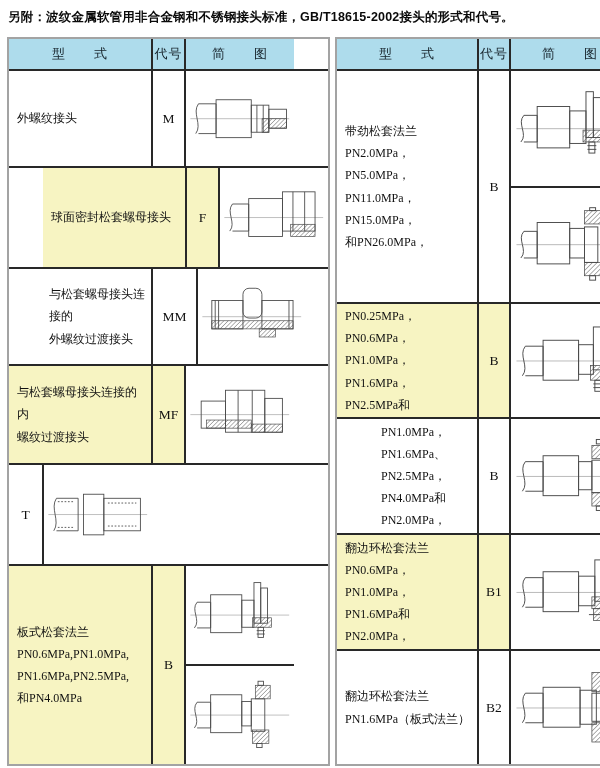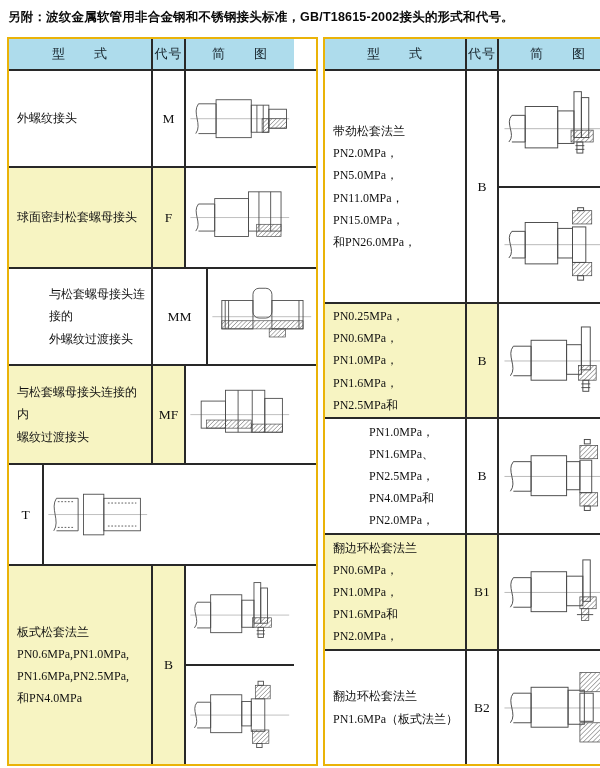--- a/index.html
+++ b/index.html
@@ -6,21 +6,21 @@
   body{
     width:600px;height:768px;background:#ffffff;overflow:hidden;
     font-family:"Liberation Serif", serif;color:#111111;
   }
   .title{
     font-family:"Liberation Sans", sans-serif;
     font-weight:bold;font-size:12.5px;letter-spacing:0.2px;
     margin:9px 8px 11px 8px;color:#0a0a0a;
   }
   .tables{display:flex;margin-left:7px;}
-  .table{border:2px solid #eab308;background:#fff;}
+  .table{border:2px solid #a3a3a3;background:#fff;}
   .table + .table{margin-left:5px;}
   .row{display:flex;box-sizing:border-box;}
   .row:not(:first-child){border-top:2px solid #282828;}
   .cell{box-sizing:border-box;overflow:hidden;}
   .cell + .cell{border-left:2px solid #282828;}
   .header-row .cell{
     background:var(--header-bg);
     display:flex;align-items:center;justify-content:center;
     font-size:13px;letter-spacing:1px;color:#15222a;
   }
@@ -69,21 +69,21 @@
               <line x1="100.32" y1="30" x2="100.32" y2="70" stroke="#4a4a4a" stroke-width="1.3" fill="none"></line>
               <line x1="109.68" y1="30" x2="109.68" y2="70" stroke="#4a4a4a" stroke-width="1.3" fill="none"></line>
               <rect x="118" y="36" width="26" height="28" stroke="#4a4a4a" stroke-width="1.3" fill="none"></rect>
               <rect x="118" y="50" width="26" height="14" fill="url(#hp)" stroke="#4a4a4a" stroke-width="1"></rect>
               <rect x="108" y="50" width="10" height="20" fill="url(#hp)" stroke="#4a4a4a" stroke-width="1"></rect>
             </svg>
           </div>
         </div>
       </div>
       <div class="row" style="height: 101px;">
-        <div class="cell type-cell hl" style="width: 142px;">球面密封松套螺母接头</div>
+        <div class="cell type-cell hl" style="width: 142px; margin-left: 34px;">球面密封松套螺母接头</div>
         <div class="cell code-cell hl" style="width: 33px;">F</div>
         <div class="cell diagram-cell" style="width: 110px;">
           <div class="diagram-half">
             <svg viewBox="0 0 150 100" preserveAspectRatio="xMidYMid meet">
               <defs>
                 <pattern id="hp" width="4.5" height="4.5" patternUnits="userSpaceOnUse" patternTransform="rotate(45)">
                   <line x1="0" y1="0" x2="0" y2="4.5" stroke="#555" stroke-width="1.3"></line>
                 </pattern>
               </defs>
               <line x1="2" y1="50" x2="148" y2="50" stroke="#8a8a8a" stroke-width="0.8"></line>
@@ -94,21 +94,21 @@
               <line x1="103.36" y1="12" x2="103.36" y2="70" stroke="#4a4a4a" stroke-width="1.3" fill="none"></line>
               <line x1="120.64" y1="12" x2="120.64" y2="70" stroke="#4a4a4a" stroke-width="1.3" fill="none"></line>
               <rect x="100" y="60" width="36" height="18" fill="url(#hp)" stroke="#4a4a4a" stroke-width="1"></rect>
             </svg>
           </div>
         </div>
       </div>
       <div class="row" style="height: 97px;">
         <div class="cell type-cell" style="width: 142px; padding-left: 40px;">与松套螺母接头连接的
 外螺纹过渡接头</div>
-        <div class="cell code-cell" style="width: 55px;">MM</div>
+        <div class="cell code-cell" style="width: 45px;">MM</div>
         <div class="cell diagram-cell" style="width: 110px;">
           <div class="diagram-half">
             <svg viewBox="0 0 150 100" preserveAspectRatio="xMidYMid meet">
               <defs>
                 <pattern id="hp" width="4.5" height="4.5" patternUnits="userSpaceOnUse" patternTransform="rotate(45)">
                   <line x1="0" y1="0" x2="0" y2="4.5" stroke="#555" stroke-width="1.3"></line>
                 </pattern>
               </defs>
               <line x1="2" y1="50" x2="148" y2="50" stroke="#8a8a8a" stroke-width="0.8"></line>
               <rect x="16" y="26" width="46" height="42" stroke="#4a4a4a" stroke-width="1.3" fill="none"></rect>

